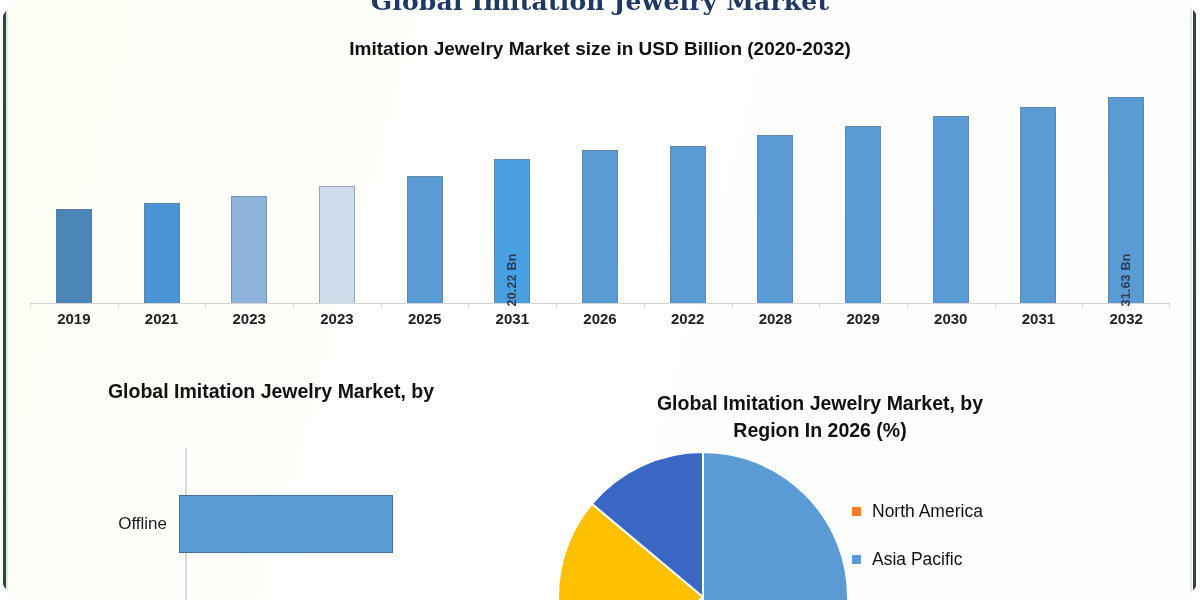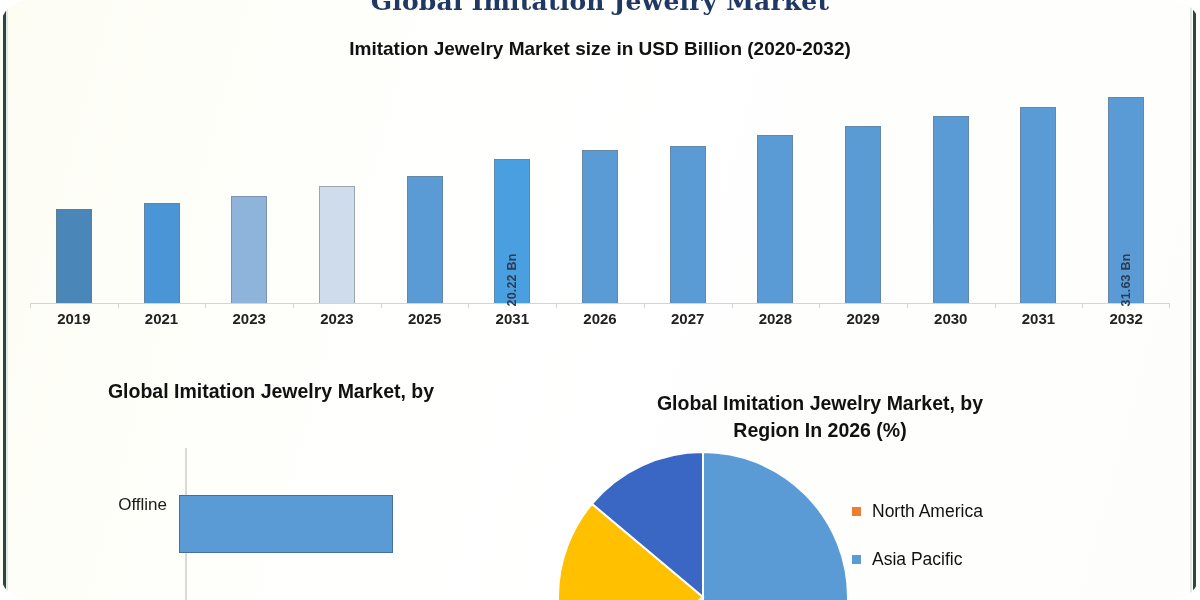--- a/index.html
+++ b/index.html
@@ -162,21 +162,21 @@
     background: #d9d9d9;
   }
 
   .dc-row {
     position: absolute;
     left: 0;
     top: 47px;
     width: 470px;
     height: 58px;
     display: flex;
-    align-items: flex-start;
+    align-items: center;
   }
 
   .dc-label {
     width: 143px;
     text-align: right;
     padding-right: 12px;
     font-size: 17px;
     color: #1a1a1a;
   }
 
@@ -347,19 +347,19 @@
       </div>
     </div>
 
 <div class="bar-xlabel" style="left: 30px; width: 87.6923px;">2019</div>
     <div class="bar-xlabel" style="left: 117.692px; width: 87.6923px;">2021</div>
     <div class="bar-xlabel" style="left: 205.385px; width: 87.6923px;">2023</div>
     <div class="bar-xlabel" style="left: 293.077px; width: 87.6923px;">2023</div>
     <div class="bar-xlabel" style="left: 380.769px; width: 87.6923px;">2025</div>
     <div class="bar-xlabel" style="left: 468.462px; width: 87.6923px;">2031</div>
     <div class="bar-xlabel" style="left: 556.154px; width: 87.6923px;">2026</div>
-    <div class="bar-xlabel" style="left: 643.846px; width: 87.6923px;">2027</div>
+    <div class="bar-xlabel" style="left: 643.846px; width: 87.6923px;">2022</div>
     <div class="bar-xlabel" style="left: 731.538px; width: 87.6923px;">2028</div>
     <div class="bar-xlabel" style="left: 819.231px; width: 87.6923px;">2029</div>
     <div class="bar-xlabel" style="left: 906.923px; width: 87.6923px;">2030</div>
     <div class="bar-xlabel" style="left: 994.615px; width: 87.6923px;">2031</div>
     <div class="bar-xlabel" style="left: 1082.31px; width: 87.6923px;">2032</div>
   </div>
 
 </body></html>

